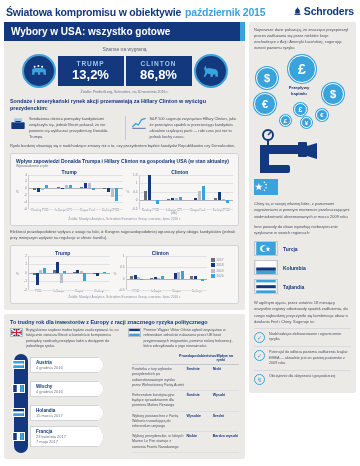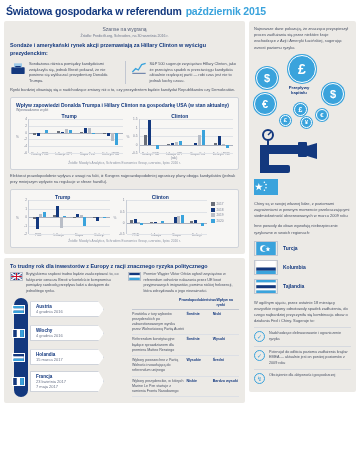--- a/index.html
+++ b/index.html
@@ -139,32 +139,64 @@
   .brow { display:flex; gap:4px; align-items:flex-start; padding:3px 0; border-top:0.4px solid #d6d9df; }
   .bic { width:11px; height:11px; border-radius:50%; border:0.8px solid #3aa3dc; color:#3aa3dc; flex:none; display:flex; align-items:center; justify-content:center; font-size:6px; }
   .btx { font-size:3.7px; line-height:1.5; color:#4a5264; }
 </style>
 </head>
 <body>
 
 <div class="page">
 
   <div class="hdr">
-    <span class="hdr-title">Światowa gospodarka w referendum</span>
+    <span class="hdr-title">Światowa kompromisu w obiektywie</span>
     <span class="hdr-date">październik 2015</span>
+    <span class="hdr-brand">
+      <svg class="brandmark" width="9" height="9" viewBox="0 0 24 24">
+        <path d="M4 18h16v3H4z" fill="#13387e"></path>
+        <path d="M6 10c0-3 3-6 6-6s6 3 6 6v7H6z" fill="#13387e"></path>
+        <circle cx="12" cy="3" r="2" fill="#13387e"></circle>
+      </svg>
+      <span>Schroders</span>
+    </span>
   </div>
 
   <div class="cols">
 
     <div class="col-left">
 
       <div class="panel">
+        <div class="pbar">Wybory w USA: wszystko gotowe</div>
         <div class="pbody">
 
           <div class="odds-cap">Szanse na wygraną</div>
+          <div class="odds-row">
+            <div class="medal">
+              <svg width="20" height="16" viewBox="0 0 32 24">
+                <circle cx="9" cy="5" r="1.6" fill="#fff"></circle>
+                  <circle cx="15" cy="4" r="1.6" fill="#fff"></circle>
+                  <circle cx="21" cy="5" r="1.6" fill="#fff"></circle>
+                <path d="M5 10c0-2 3-3 10-3s12 1 12 4v7h-4v-4h-5v4h-4v-4H9v4H5z" fill="#3aa3dc"></path>
+              </svg>
+            </div>
+            <div class="odds-box">
+              <div class="odds-name">TRUMP</div>
+              <div class="odds-val">13,2%</div>
+            </div>
+            <div class="odds-box">
+              <div class="odds-name">CLINTON</div>
+              <div class="odds-val">86,8%</div>
+            </div>
+            <div class="medal">
+              <svg width="20" height="16" viewBox="0 0 32 24">
+                <path d="M7 3l2 5 4-1 10 2c3 1 4 3 4 6v6h-4v-4l-4 1v3h-4v-4l-5-1-3 5H4l3-7-2-6z" fill="#3aa3dc"></path>
+              </svg>
+            </div>
+          </div>
           <div class="odds-src">Źródło: PredictIt.org, Schroders, na 30 września 2016 r.</div>
 
           <div class="lead">Sondaże i amerykański rynek akcji przemawiają za Hillary Clinton w wyścigu prezydenckim:</div>
 
           <div class="twocol">
             <div class="tcell">
               <svg class="ticon" viewBox="0 0 24 20">
                 <rect x="2" y="9" width="20" height="10" rx="1" fill="#13387e"></rect>
                 <rect x="6" y="3" width="12" height="6" fill="#9ec9e8"></rect>
                 <rect x="8" y="7" width="8" height="2" fill="#13387e"></rect>

